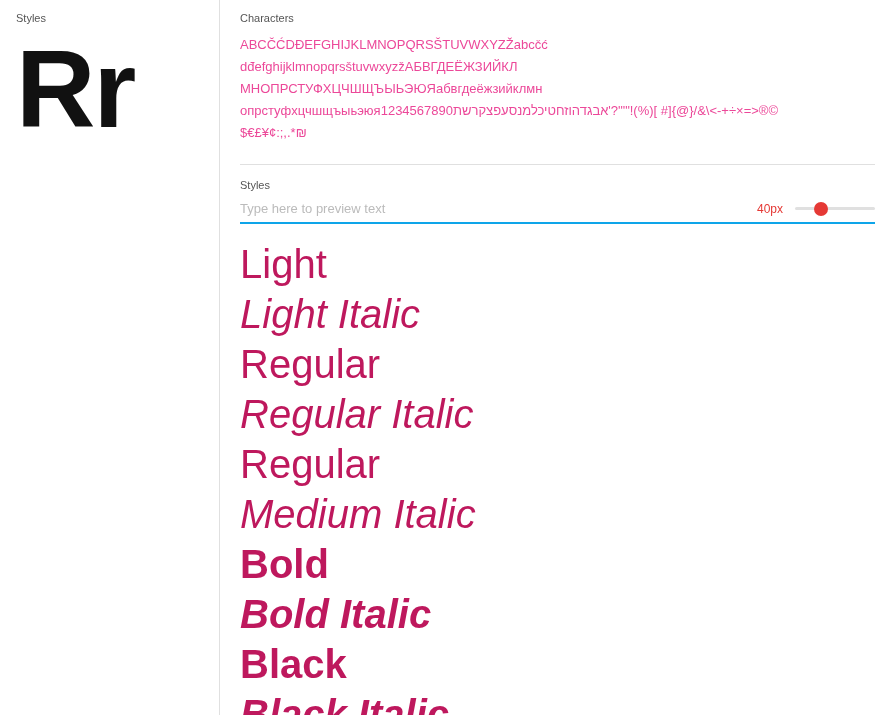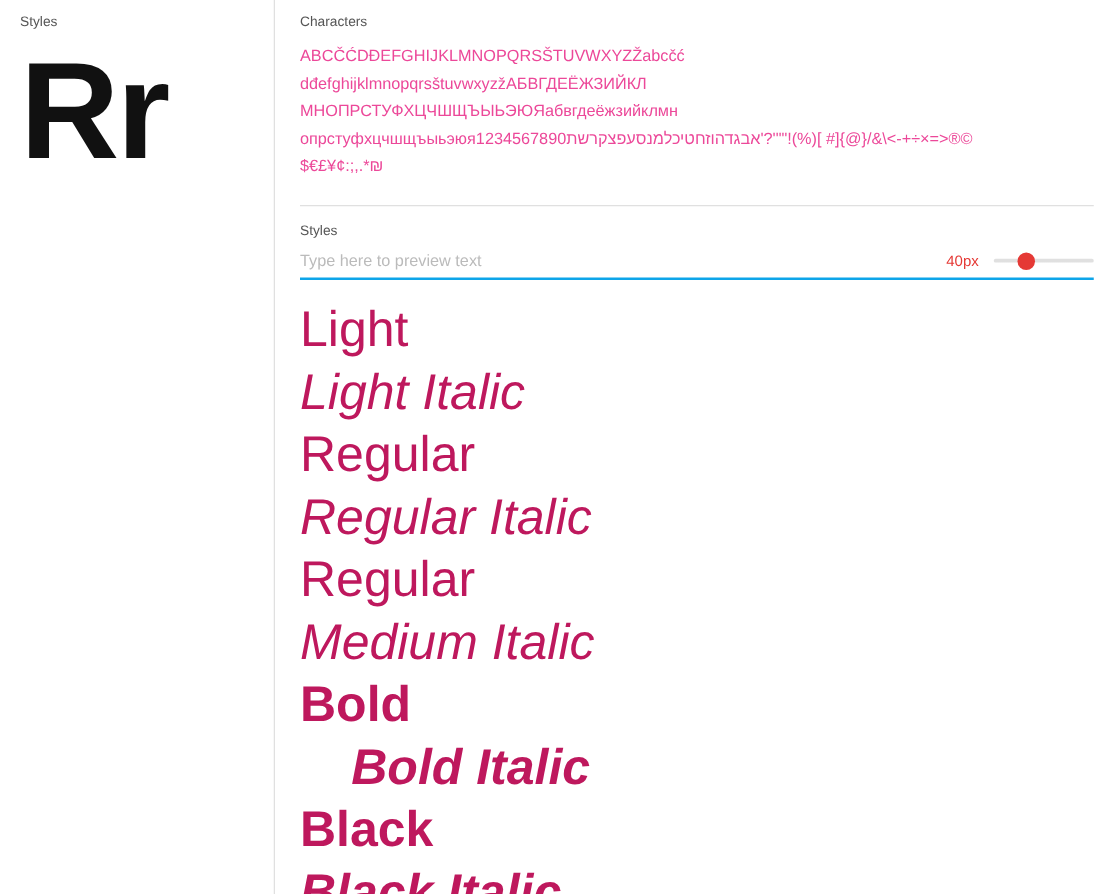--- a/index.html
+++ b/index.html
@@ -153,21 +153,21 @@
       cursor: pointer;
     }
 
     .style-light { font-weight: 300; font-style: normal; font-family: Arial, sans-serif; }
     .style-light-italic { font-weight: 300; font-style: italic; font-family: Arial, sans-serif; }
     .style-regular { font-weight: 400; font-style: normal; font-family: Arial, sans-serif; }
     .style-regular-italic { font-weight: 400; font-style: italic; font-family: Arial, sans-serif; }
     .style-medium { font-weight: 500; font-style: normal; font-family: Arial, sans-serif; }
     .style-medium-italic { font-weight: 500; font-style: italic; font-family: Arial, sans-serif; }
     .style-bold { font-weight: 700; font-style: normal; font-family: Arial, sans-serif; }
-    .style-bold-italic { font-weight: 700; font-style: italic; font-family: Arial, sans-serif; margin-left: 41px; }
+    .style-bold-italic { font-weight: 700; font-style: italic; font-family: Arial, sans-serif; }
     .style-black { font-weight: 900; font-style: normal; font-family: Arial, sans-serif; }
     .style-black-italic { font-weight: 900; font-style: italic; font-family: Arial, sans-serif; }
   </style>
 </head>
 <body>
 
 <div class="container">
 
   <div class="left-panel">
     <div class="section-label">Styles</div>

